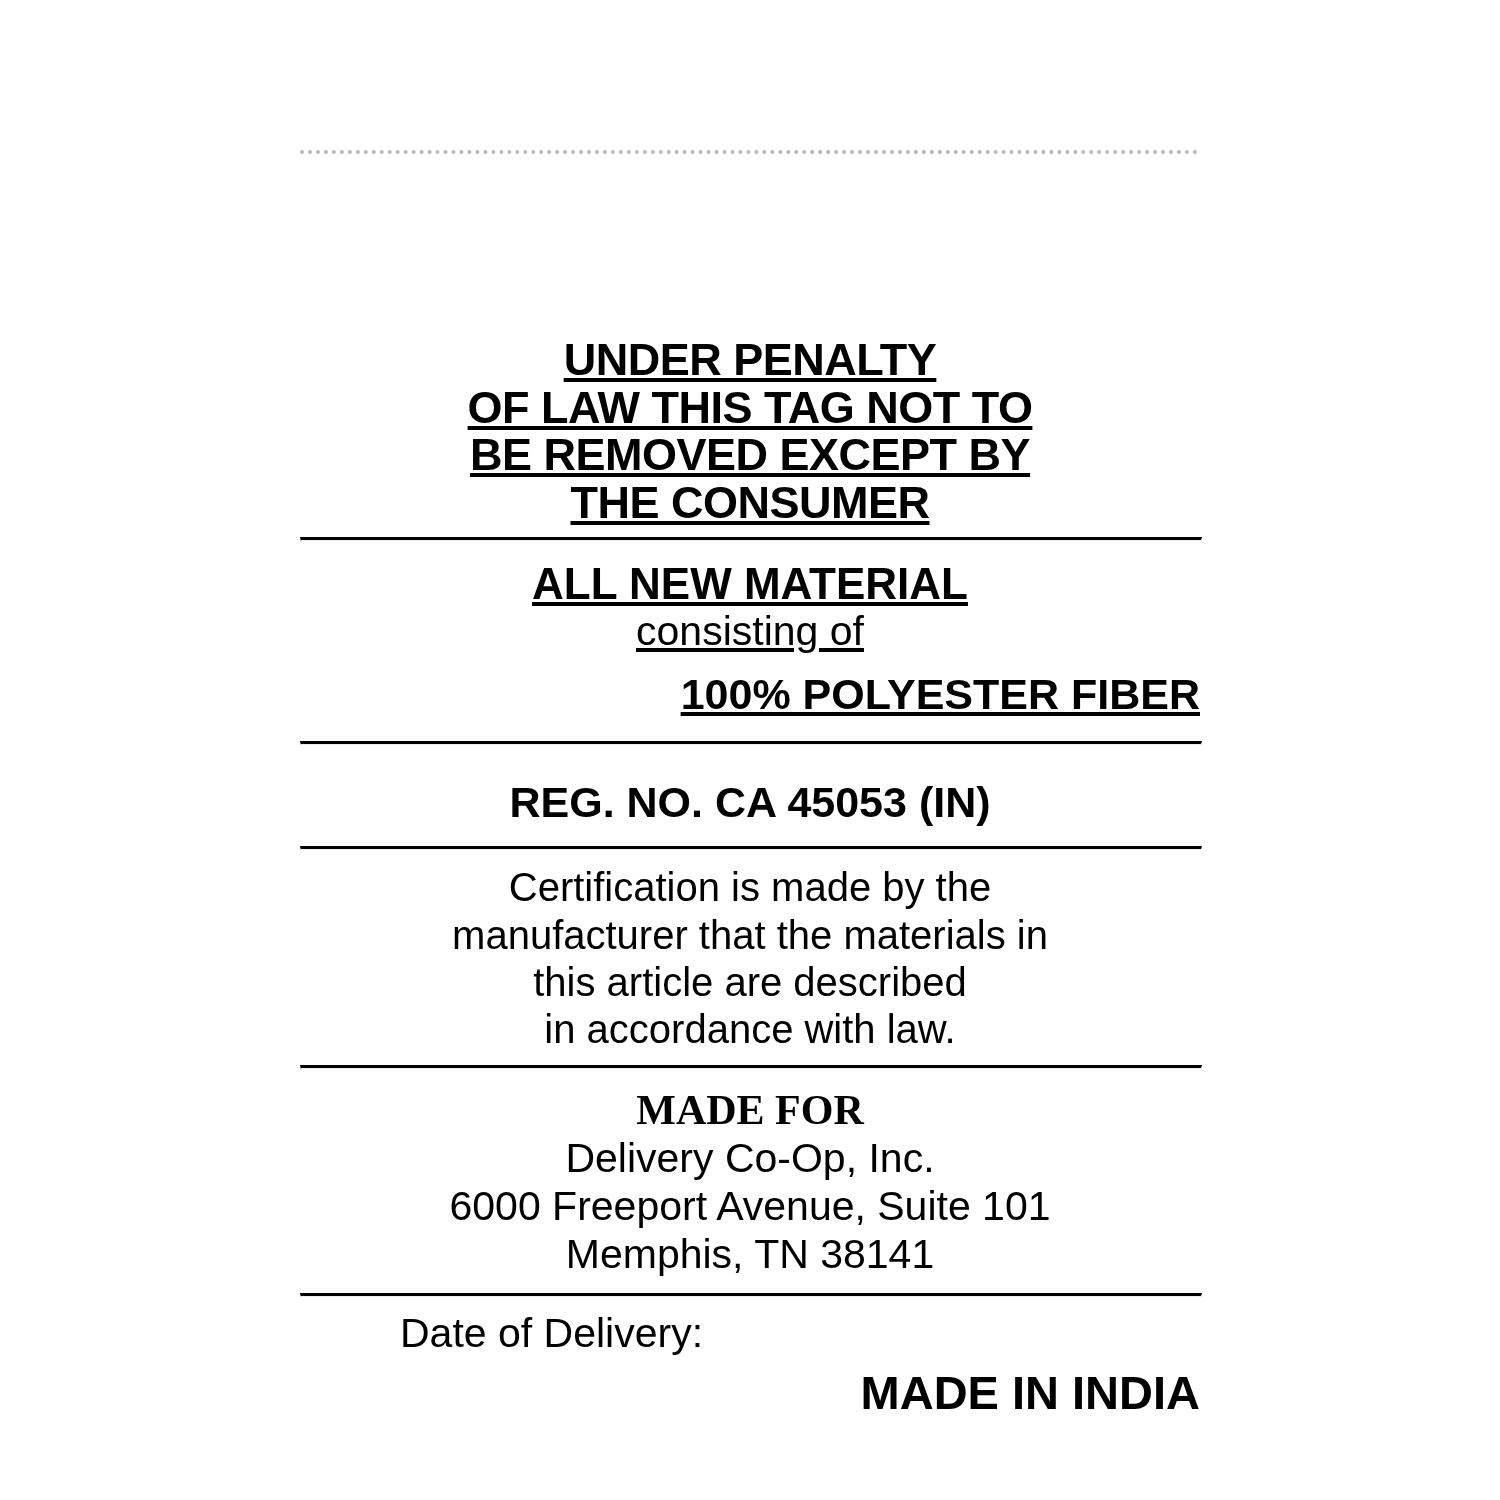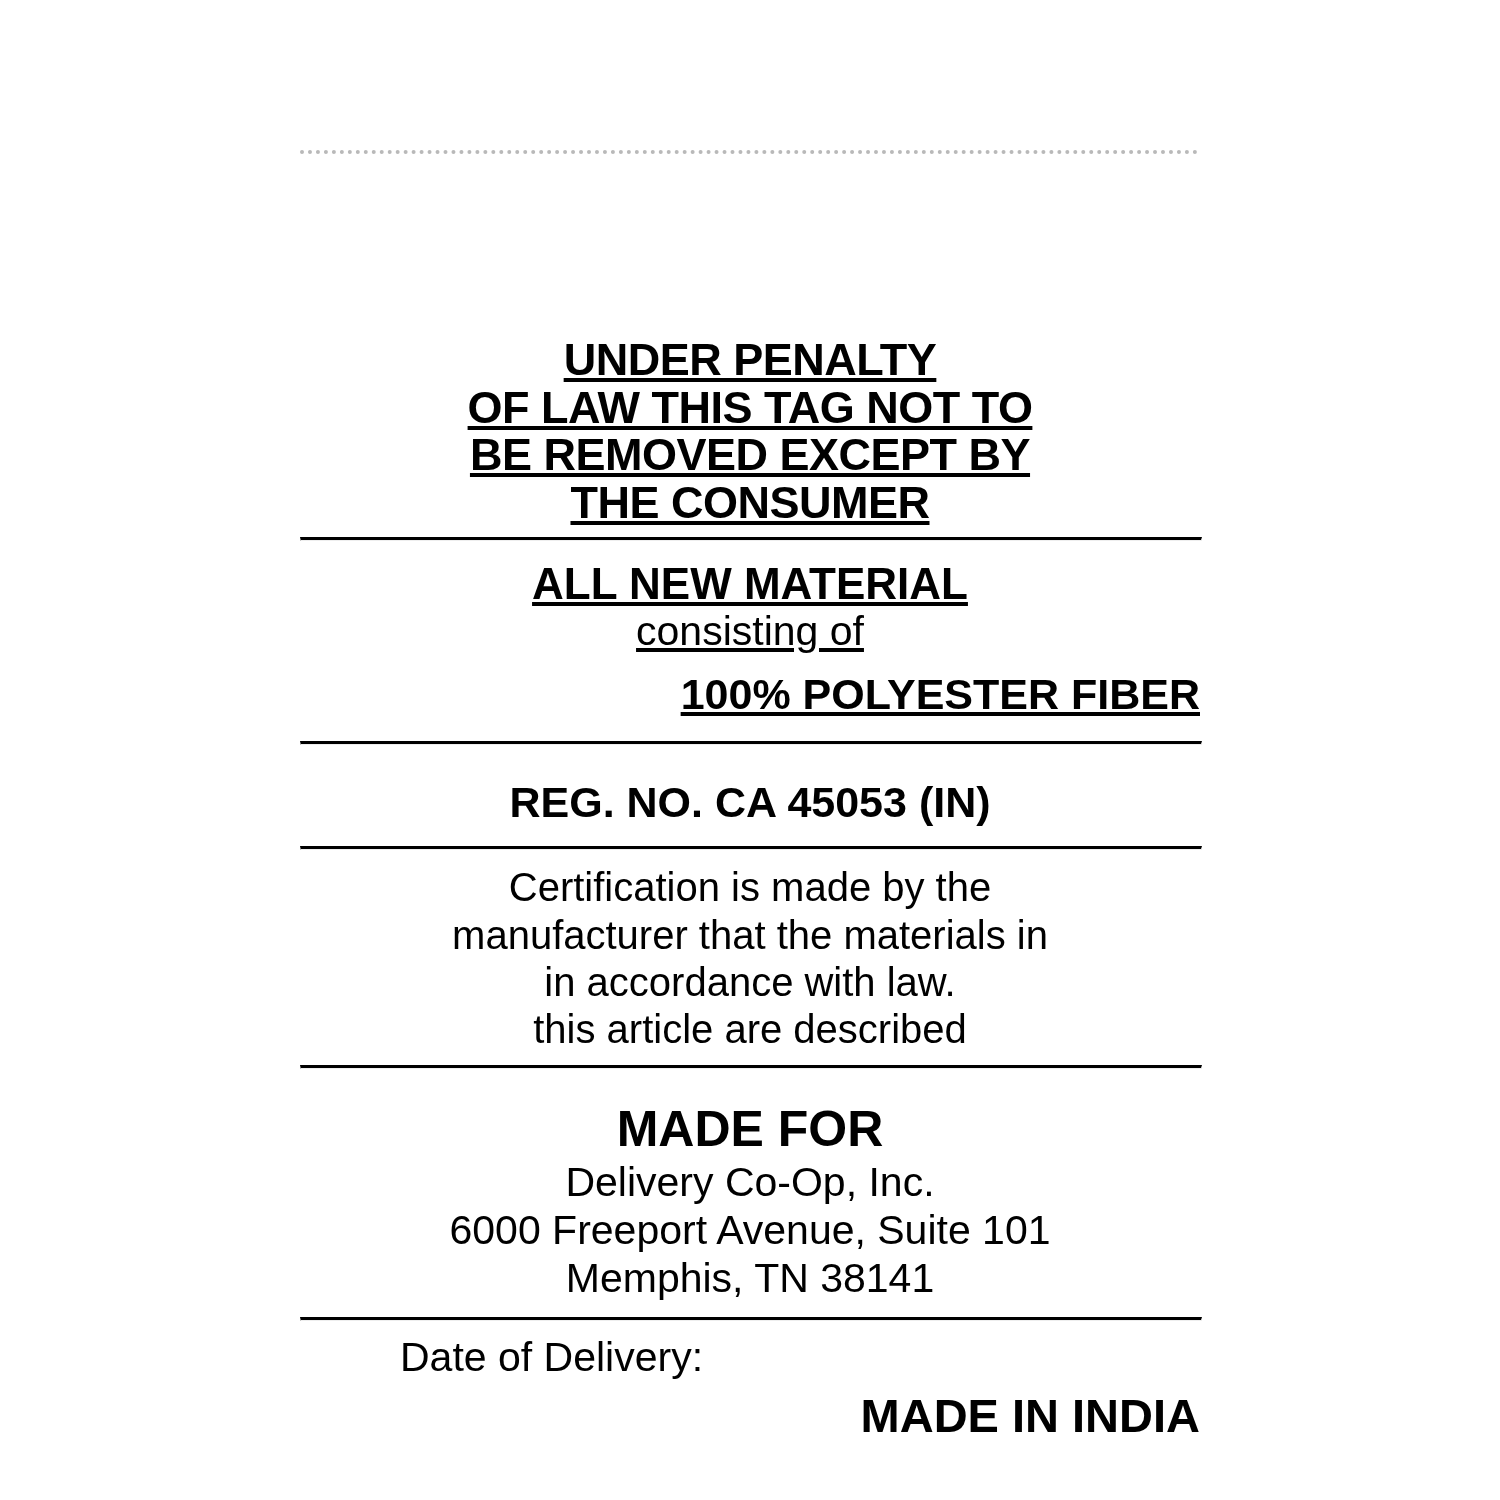--- a/index.html
+++ b/index.html
@@ -92,23 +92,24 @@
 
   .certification {
     font-weight: normal;
     font-size: 40px;
     line-height: 1.18;
     padding: 14px 0 12px 0;
   }
 
   .made-for-title {
     font-weight: bold;
-    font-size: 50px;
+    font-size: 42px;
     line-height: 1.2;
-    padding-top: 30px;
+    padding-top: 16px;
+    font-family: Liberation Serif, serif;
   }
   .made-for-line {
     font-weight: normal;
     font-size: 41px;
     line-height: 1.17;
   }
   .made-for-block {
     padding-bottom: 14px;
   }
 
@@ -156,22 +157,22 @@
 
     <hr class="rule">
 
     <div class="regno">REG. NO.  CA 45053 (IN)</div>
 
     <hr class="rule">
 
     <div class="certification">
       <div>Certification is made by the</div>
       <div>manufacturer that the materials in</div>
+      <div>this article are described</div>
       <div>in accordance with law.</div>
-      <div>this article are described</div>
     </div>
 
     <hr class="rule">
 
     <div class="made-for-block">
       <div class="made-for-title">MADE FOR</div>
       <div class="made-for-line">Delivery Co-Op, Inc.</div>
       <div class="made-for-line">6000 Freeport Avenue, Suite 101</div>
       <div class="made-for-line">Memphis, TN 38141</div>
     </div>

